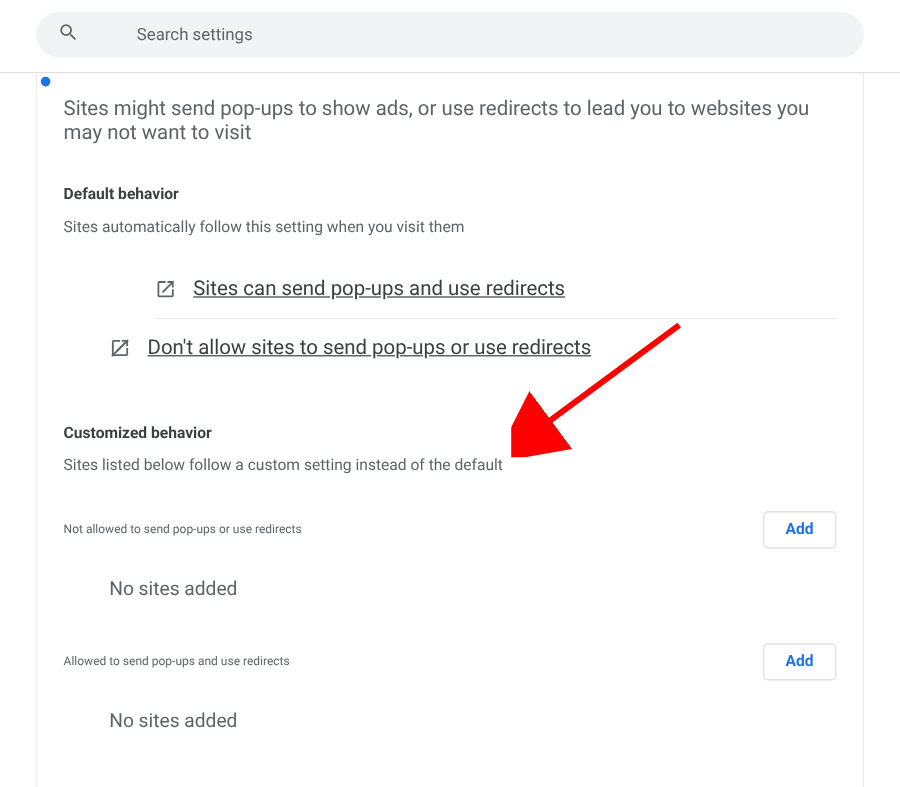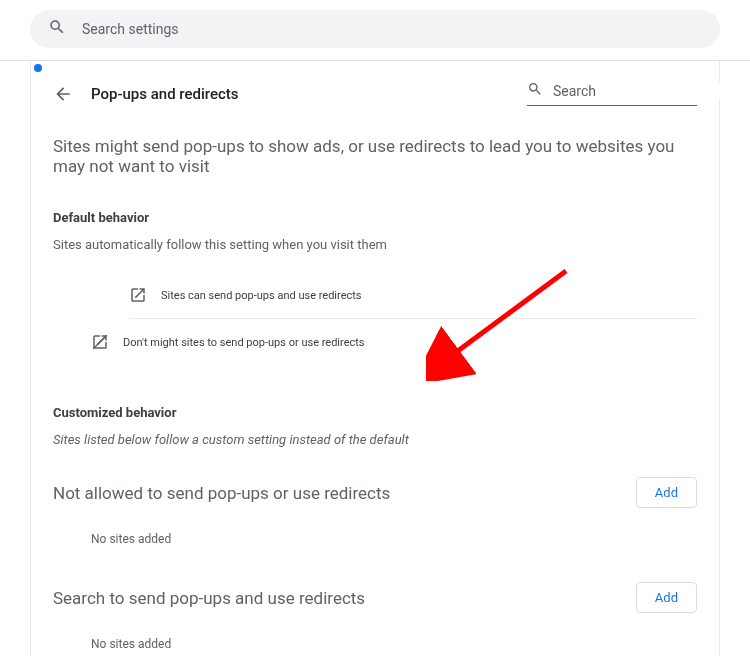--- a/index.html
+++ b/index.html
@@ -1,17 +1,17 @@
 <!DOCTYPE html>
 <html><head>
   <meta charset="utf-8">
   <style>
     * { margin: 0; padding: 0; box-sizing: border-box; font-family: Roboto, Arial, sans-serif; }
     body { background: #fff; width: 750px; height: 656px; overflow: hidden; }
-    .top-search { margin: 10px 30px 12px 30px; background: #f1f3f4; border-radius: 24px; height: 38px; display: flex; align-items: center; padding: 0 18px; }
+    .top-search { margin: 10px 30px 12px 30px; background: #f1f3f4; border-radius: 24px; height: 38px; display: flex; align-items: center; padding: 0 18px; gap: 32px; }
     .top-search svg { width: 18px; height: 18px; fill: #5f6368; }
     .top-search input { border: none; background: transparent; outline: none; margin-left: 16px; font-size: 14px; color: #5f6368; flex: 1; }
     .top-search input::placeholder { color: #5f6368; }
     .divider { height: 1px; background: #e0e0e0; }
     .panel { margin: 0 30px; border-left: 1px solid #e8eaed; border-right: 1px solid #e8eaed; padding: 20px 22px 40px 22px; height: 595px; position: relative; }
     .header-row { display: flex; align-items: center; justify-content: space-between; margin-bottom: 30px; }
     .header-left { display: flex; align-items: center; gap: 18px; }
     .back-btn { width: 20px; height: 20px; display: flex; align-items: center; justify-content: center; cursor: pointer; }
     .back-btn svg { width: 20px; height: 20px; fill: #5f6368; }
     .page-title { font-size: 15px; font-weight: 500; color: #202124; }
@@ -21,63 +21,45 @@
     .header-search input::placeholder { color: #5f6368; }
     .description { font-size: 17px; color: #5f6368; margin-bottom: 34px; }
     .section-title { font-size: 13px; font-weight: 700; color: #3c4043; margin-bottom: 12px; }
     .section-sub { font-size: 13px; color: #5f6368; margin-bottom: 20px; }
     .radio-row { display: flex; align-items: center; padding: 14px 0; }
     .radio-row.bordered { border-bottom: 1px solid #e8eaed; margin-left: 38px; margin-right: 0; }
     .radio.selected { border-color: #1a73e8; }
     .radio.selected::after { content: ''; position: absolute; top: 3px; left: 3px; width: 8px; height: 8px; background: #1a73e8; border-radius: 50%; }
     .radio-icon { width: 18px; height: 18px; margin-right: 14px; flex-shrink: 0; }
     .radio-icon svg { width: 18px; height: 18px; fill: #5f6368; }
-    .radio-label { font-size: 11px; color: #3c4043; }
+    .radio-label { font-size: 17px; color: #3c4043; text-decoration: underline; }
     .radio-block { margin-bottom: 40px; }
     .radio-row-wrap { display: flex; align-items: center; }
     .radio-outer { width: 38px; display: flex; justify-content: flex-start; }
     .custom-row { display: flex; align-items: center; justify-content: space-between; margin-bottom: 24px; }
-    .custom-label { font-size: 17px; color: #5f6368; }
-    .add-btn { border: 1px solid #dadce0; background: #fff; color: #1a73e8; font-size: 13px; font-weight: 400; padding: 7px 18px; border-radius: 4px; cursor: pointer; }
-    .empty-msg { font-size: 12px; color: #5f6368; margin-left: 38px; margin-bottom: 36px; }
+    .custom-label { font-size: 10px; color: #5f6368; }
+    .add-btn { border: 1px solid #dadce0; background: #fff; color: #1a73e8; font-size: 13px; font-weight: 700; padding: 7px 18px; border-radius: 4px; cursor: pointer; }
+    .empty-msg { font-size: 16px; color: #5f6368; margin-left: 38px; margin-bottom: 36px; }
     .arrow { position: absolute; top: 200px; left: 395px; pointer-events: none; }
   </style>
 </head>
 <body>
 
 <div class="top-search">
   <span>
     <svg viewBox="0 0 24 24">
         <path d="M15.5 14h-.79l-.28-.27A6.471 6.471 0 0016 9.5 6.5 6.5 0 109.5 16c1.61 0 3.09-.59 4.23-1.57l.27.28v.79l5 4.99L20.49 19l-4.99-5zm-6 0C7.01 14 5 11.99 5 9.5S7.01 5 9.5 5 14 7.01 14 9.5 11.99 14 9.5 14z"></path>
       </svg>
   </span>
   <input type="text" placeholder="Search settings" style="">
 </div>
 <div class="divider"></div>
 
 <div class="panel">
 
-  <div class="header-row">
-    <div class="header-left">
-      <div class="back-btn">
-        <svg viewBox="0 0 24 24">
-            <path d="M20 11H7.83l5.59-5.59L12 4l-8 8 8 8 1.41-1.41L7.83 13H20v-2z"></path>
-          </svg>
-      </div>
-      <div class="page-title">Pop-ups and redirects</div>
-    </div>
-    <div class="header-search">
-      <span>
-        <svg viewBox="0 0 24 24">
-            <path d="M15.5 14h-.79l-.28-.27A6.471 6.471 0 0016 9.5 6.5 6.5 0 109.5 16c1.61 0 3.09-.59 4.23-1.57l.27.28v.79l5 4.99L20.49 19l-4.99-5zm-6 0C7.01 14 5 11.99 5 9.5S7.01 5 9.5 5 14 7.01 14 9.5 11.99 14 9.5 14z"></path>
-          </svg>
-      </span>
-      <input type="text" placeholder="Search" style="">
-    </div>
-  </div>
 
   <div class="description">Sites might send pop-ups to show ads, or use redirects to lead you to websites you may not want to visit</div>
 
   <div class="section-title">Default behavior</div>
   <div class="section-sub">Sites automatically follow this setting when you visit them</div>
 
   <div class="radio-block">
     <div class="radio-row-wrap">
       <div class="radio-outer">
           <div class="radio"></div>
@@ -95,36 +77,36 @@
       <div class="radio-outer">
           <div class="radio selected"></div>
         </div>
       <div class="radio-row" style="flex:1;margin-left:38px;padding-left:0;">
         <div class="radio-icon" style="margin-left:-38px;margin-right:14px;">
           <svg viewBox="0 0 24 24">
               <path d="M19 19H5V5h7V3H5a2 2 0 00-2 2v14a2 2 0 002 2h14a2 2 0 002-2v-7h-2v7zM14 3v2h3.59l-9.83 9.83 1.41 1.41L19 6.41V10h2V3h-7z"></path>
               <line x1="3" y1="21" x2="21" y2="3" stroke="#5f6368" stroke-width="2"></line>
             </svg>
         </div>
-        <div class="radio-label">Don't might sites to send pop-ups or use redirects</div>
+        <div class="radio-label">Don't allow sites to send pop-ups or use redirects</div>
       </div>
     </div>
   </div>
 
   <div class="section-title">Customized behavior</div>
-  <div class="section-sub" style="margin-bottom:30px;font-style:italic;">Sites listed below follow a custom setting instead of the default</div>
+  <div class="section-sub" style="margin-bottom:30px;">Sites listed below follow a custom setting instead of the default</div>
 
   <div class="custom-row">
     <div class="custom-label">Not allowed to send pop-ups or use redirects</div>
     <button class="add-btn">Add</button>
   </div>
   <div class="empty-msg">No sites added</div>
 
   <div class="custom-row">
-    <div class="custom-label">Search to send pop-ups and use redirects</div>
+    <div class="custom-label">Allowed to send pop-ups and use redirects</div>
     <button class="add-btn">Add</button>
   </div>
   <div class="empty-msg">No sites added</div>
 
   <svg class="arrow" width="160" height="120">
     <defs>
         <marker id="ah" markerWidth="12" markerHeight="12" refX="2" refY="6" orient="auto">
           <path d="M0,0 L0,12 L12,6 z" fill="#ff0000"></path>
         </marker>
       </defs>

